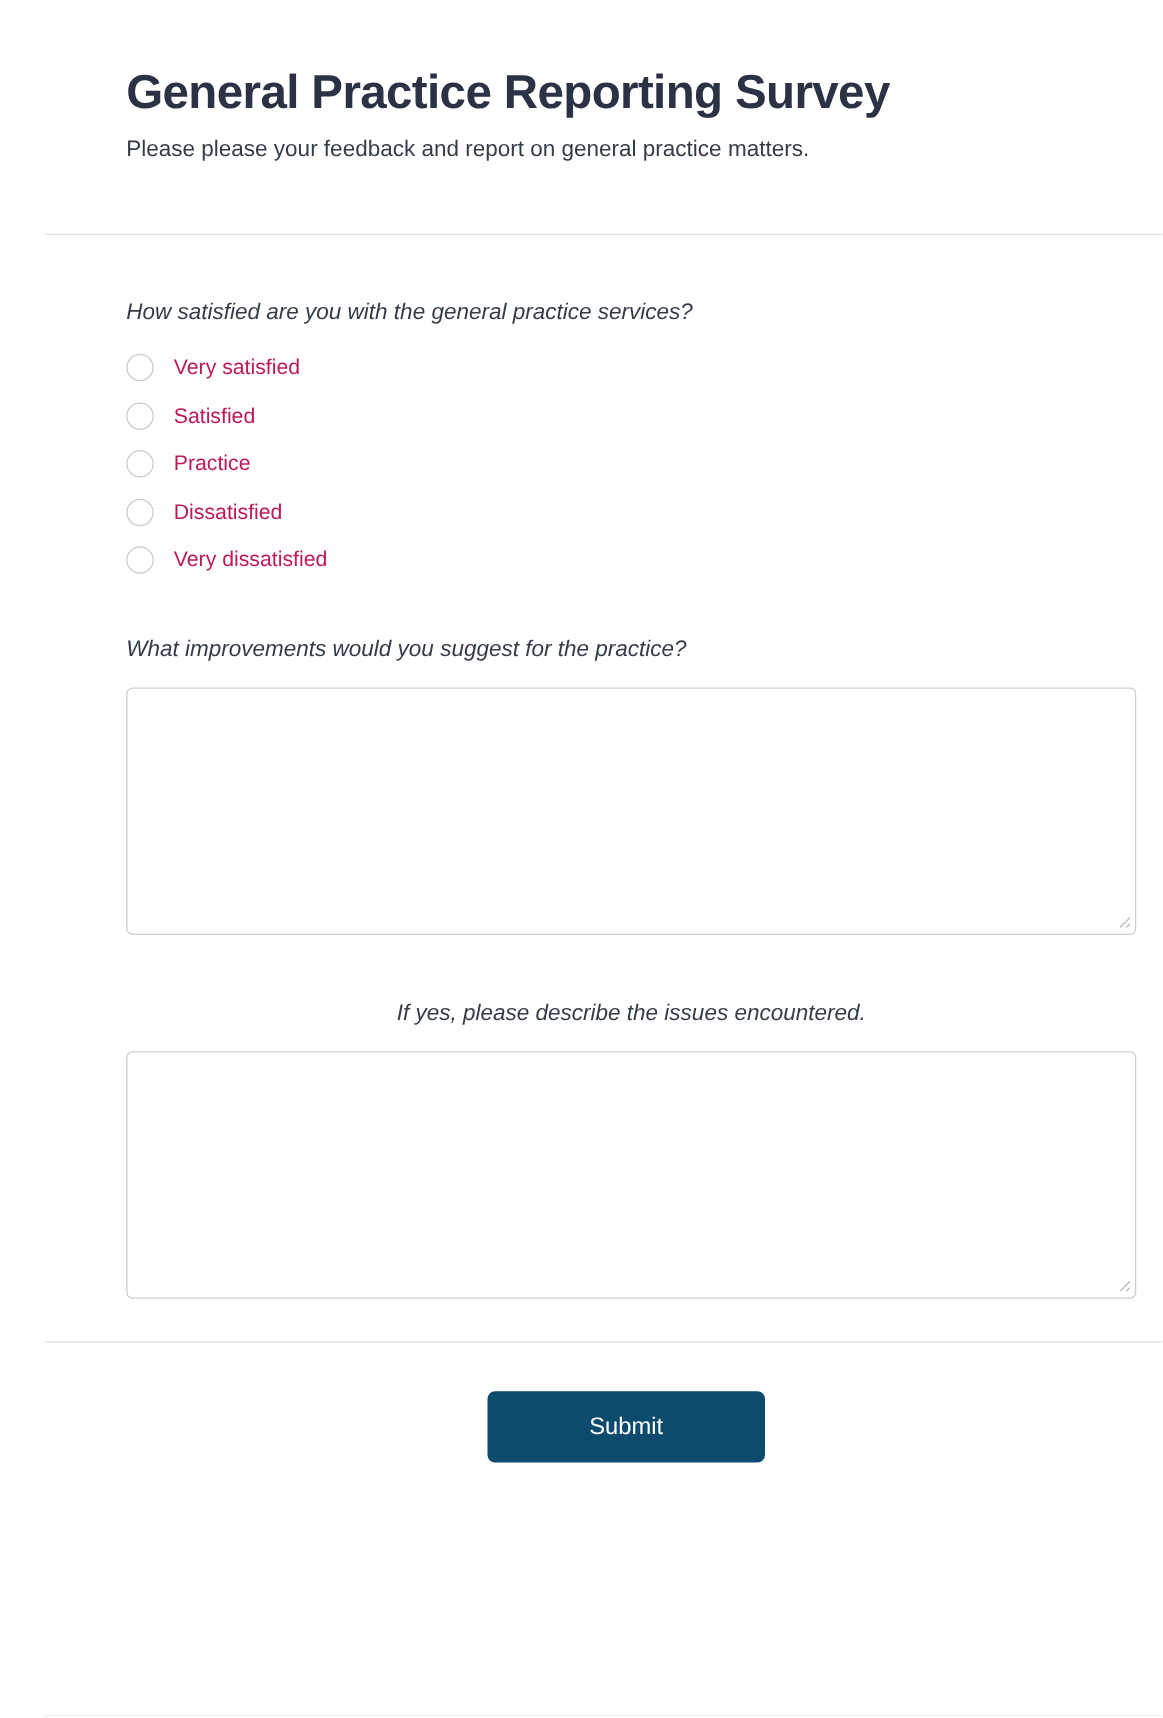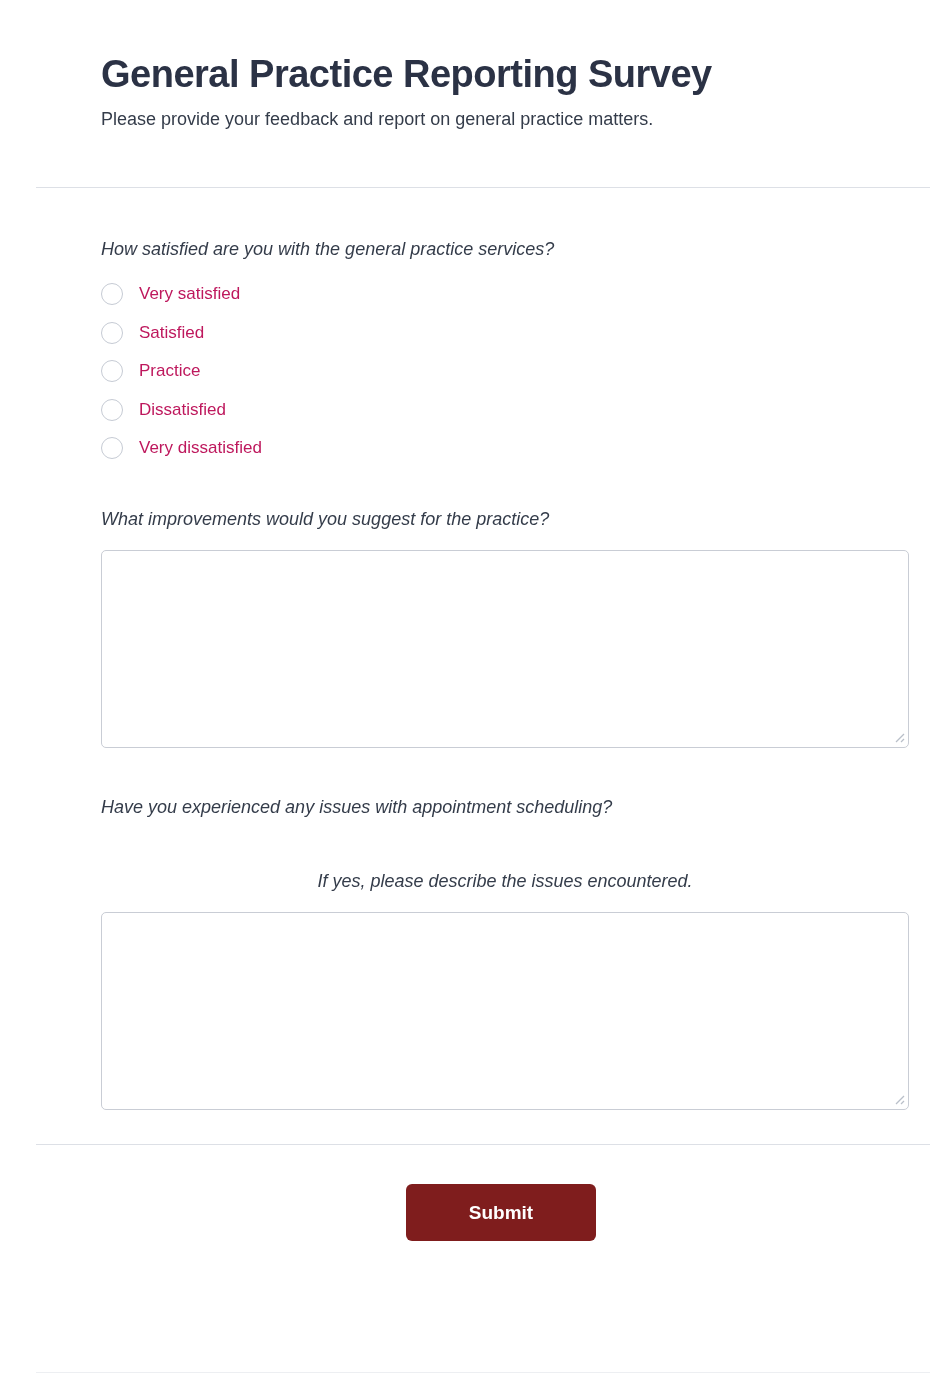--- a/index.html
+++ b/index.html
@@ -94,40 +94,40 @@
     right: 4px;
     bottom: 5px;
   }
   .divider-bottom { margin-top: 34px; }
   .submit-row {
     padding-top: 39px;
     text-align: center;
   }
   .submit-btn {
     display: inline-block;
-    width: 190px;
+    width: 222px;
     height: 57px;
     border: none;
     border-radius: 6px;
-    background: #7f1d1d;
+    background: #0c4a6e;
     color: #ffffff;
     font-family: "Liberation Sans", sans-serif;
     font-size: 19px;
-    font-weight: 700;
+    font-weight: 400;
     cursor: pointer;
   }
 </style>
 </head>
 <body>
 
 <div class="page">
 
   <header class="form-header">
     <h1 class="page-title">General Practice Reporting Survey</h1>
-    <p class="page-subtitle">Please provide your feedback and report on general practice matters.</p>
+    <p class="page-subtitle">Please please your feedback and report on general practice matters.</p>
   </header>
 
   <hr class="divider divider-top">
 
   <form class="form-body">
 
     <section>
       <div class="q-label">How satisfied are you with the general practice services?</div>
       <div class="options">
         <label class="option-row">
@@ -158,21 +158,20 @@
       <div class="textarea-wrap">
         <textarea placeholder="" style=""></textarea>
         <svg class="resize-handle" width="12" height="12" viewBox="0 0 12 12">
           <line x1="11" y1="3" x2="3" y2="11" stroke="#b9bfc9" stroke-width="1.2"></line>
           <line x1="11" y1="8" x2="8" y2="11" stroke="#b9bfc9" stroke-width="1.2"></line>
         </svg>
       </div>
     </section>
 
     <section>
-      <div class="q-label q-label-3">Have you experienced any issues with appointment scheduling?</div>
     </section>
 
     <section>
       <div class="q-label q-label-4">If yes, please describe the issues encountered.</div>
       <div class="textarea-wrap">
         <textarea placeholder="" style=""></textarea>
         <svg class="resize-handle" width="12" height="12" viewBox="0 0 12 12">
           <line x1="11" y1="3" x2="3" y2="11" stroke="#b9bfc9" stroke-width="1.2"></line>
           <line x1="11" y1="8" x2="8" y2="11" stroke="#b9bfc9" stroke-width="1.2"></line>
         </svg>

